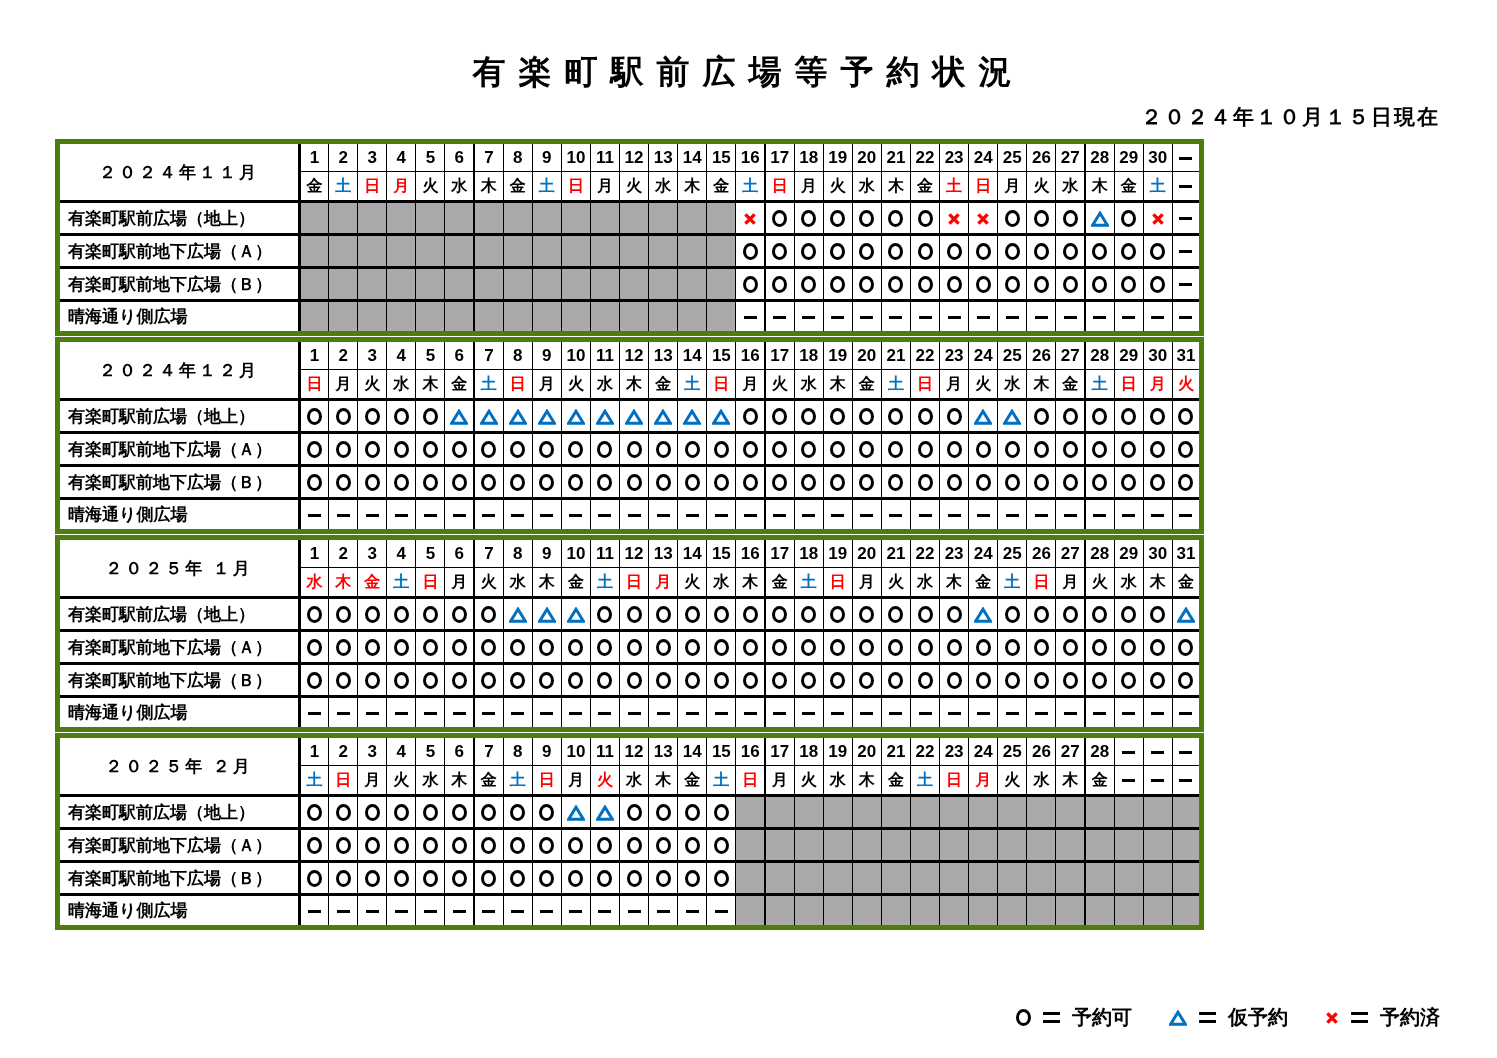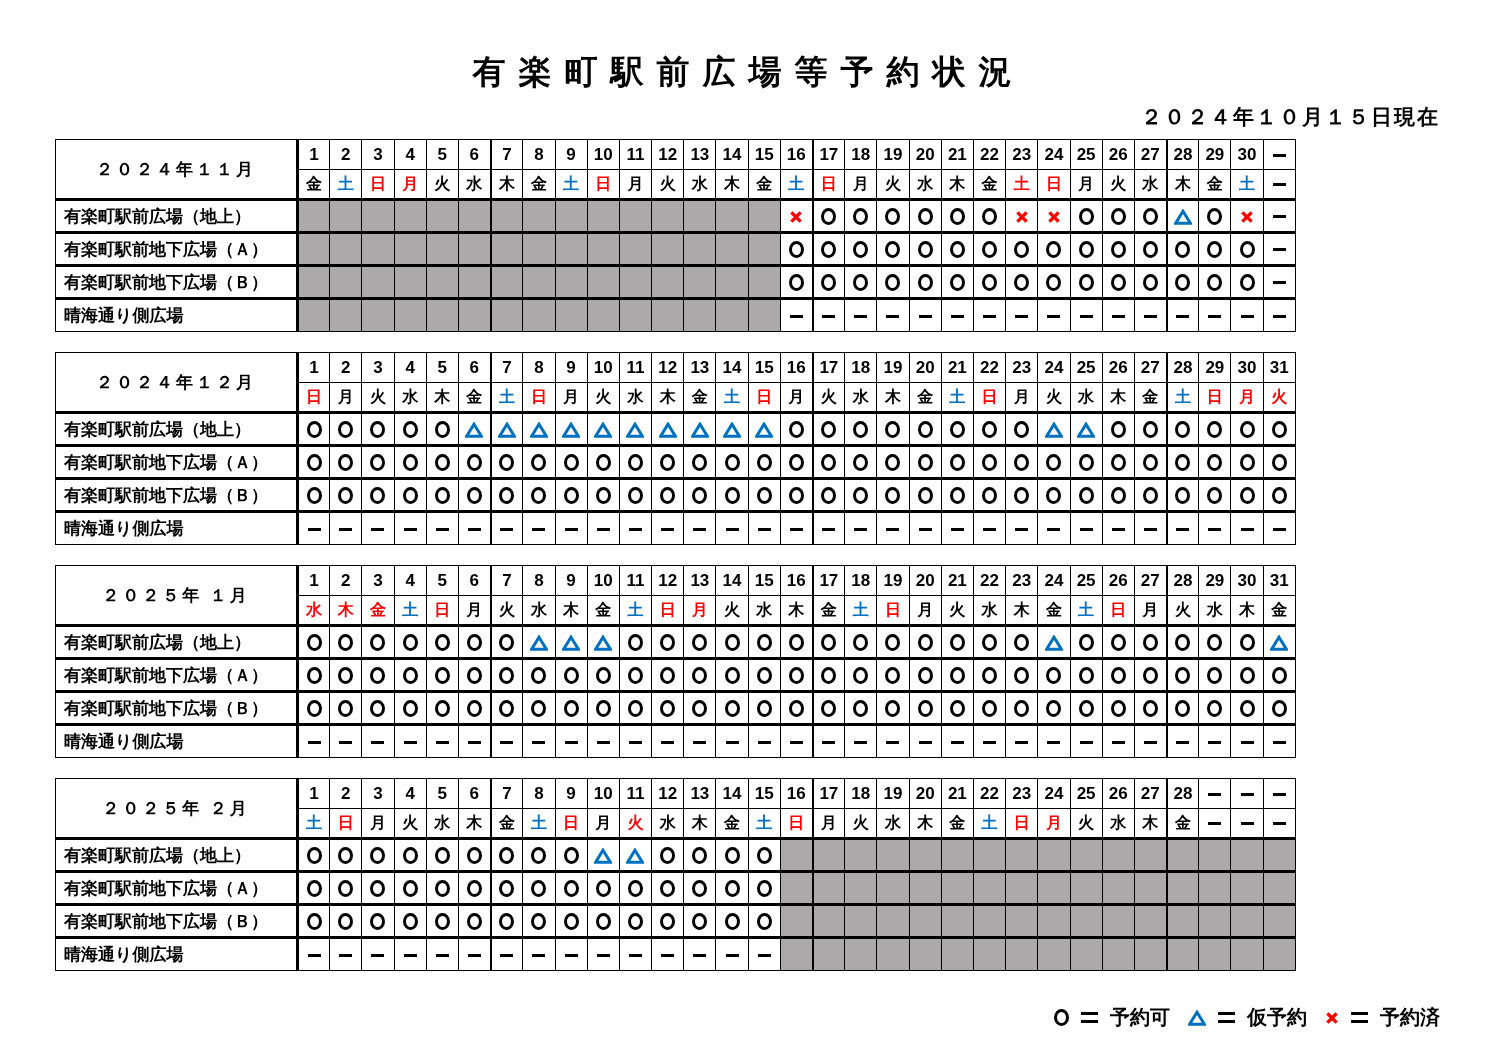--- a/index.html
+++ b/index.html
@@ -15,22 +15,22 @@
     text-align:center; font-size:33px; font-weight:bold;
     letter-spacing:13px; white-space:nowrap;
   }
   .asof-date {
     position:absolute; top:103px; right:57px;
     font-size:21px; font-weight:bold; letter-spacing:2px;
   }
   #tables { position:absolute; top:139px; left:55px; }
   table.month {
     border-collapse:collapse; table-layout:fixed;
-    width:1241px; margin-bottom:20px;
-    border:1px solid #4d7c0f;
+    width:1149px; margin-bottom:1px;
+    border:5px solid #4d7c0f;
   }
   td {
     border:1px solid #000; text-align:center; vertical-align:middle;
     padding:0; overflow:hidden;
   }
   td.mlabel {
     border-right:3px solid #000; font-size:20px; font-weight:bold;
     letter-spacing:3px; white-space:nowrap;
   }
   tr.dayrow td { height:30px; font-size:17px; font-weight:bold; }
@@ -46,21 +46,21 @@
     display:inline-block; width:15px; height:17px;
     border:3px solid #000; border-radius:50%; vertical-align:middle;
   }
   .sym-dash {
     display:inline-block; width:13px; height:3px; background:#000;
     vertical-align:middle;
   }
   svg.sym-tri, svg.sym-x { vertical-align:middle; }
   .legend {
     position:absolute; top:1004px; right:57px;
-    display:flex; align-items:center; gap:18px;
+    display:flex; align-items:center; gap:37px;
     font-size:20px; font-weight:bold;justify-content:space-between;
   }
   .legend-item { display:flex; align-items:center; gap:12px; white-space:nowrap; }
   .sym-eq { display:inline-block; position:relative; width:17px; height:13px; }
   .sym-eq::before, .sym-eq::after {
     content:''; position:absolute; left:0; width:17px; height:3.2px; background:#000;
   }
   .sym-eq::before { top:1px; }
   .sym-eq::after { bottom:1px; }
 </style>

